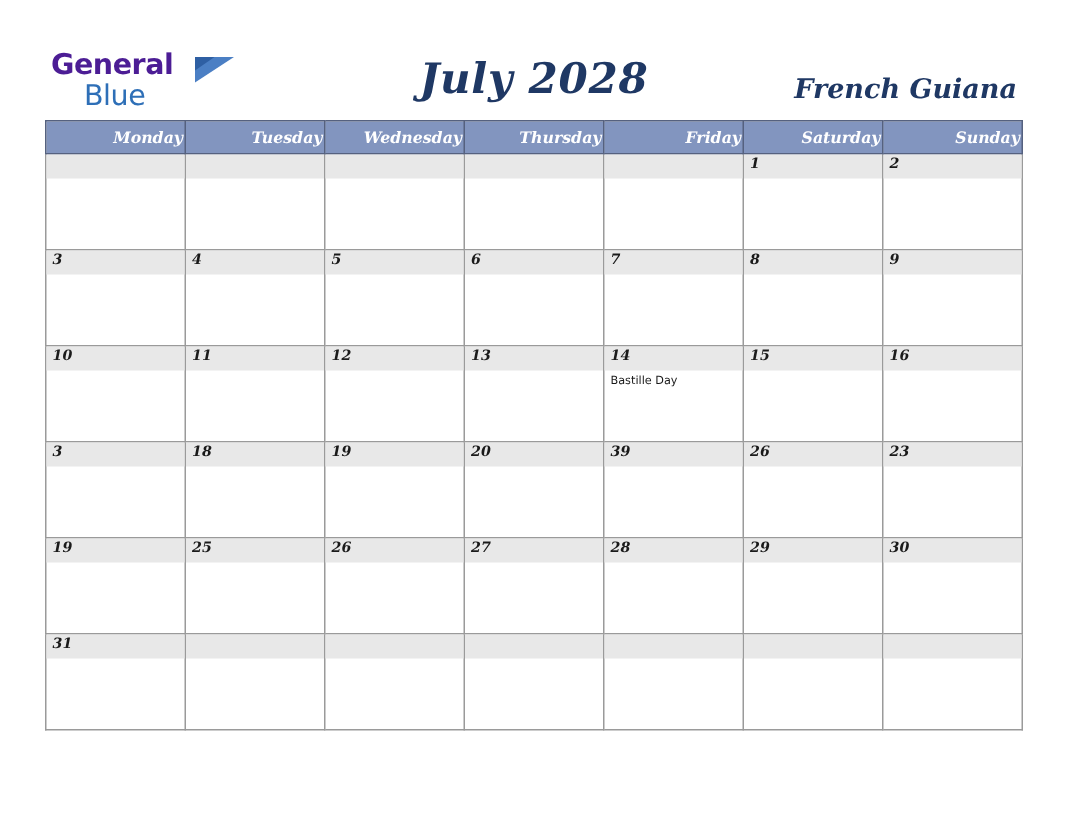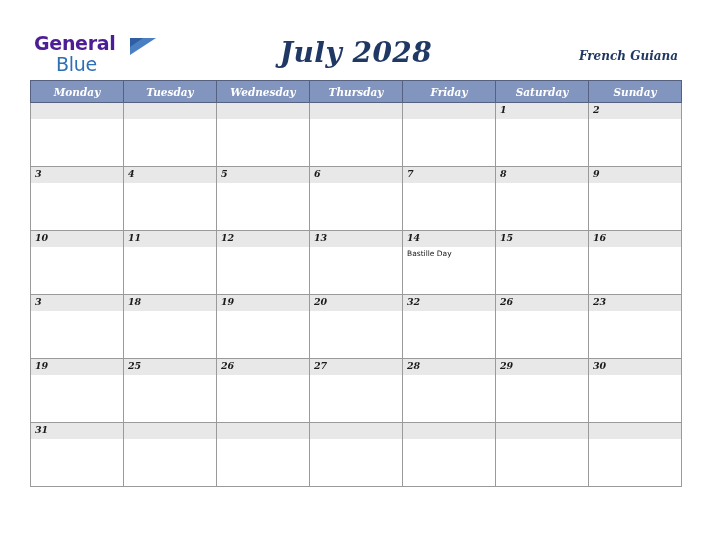--- a/index.html
+++ b/index.html
@@ -88,21 +88,21 @@
     letter-spacing: 0.5px;
   }
 
   .region {
     position: absolute;
     right: 34px;
     top: 49px;
     font-family: "DejaVu Serif", serif;
     font-style: italic;
     font-weight: bold;
-    font-size: 12px;
+    font-size: 18px;
     color: #1f3864;
   }
 
   
   .calendar {
     position: absolute;
     left: 30px;
     top: 80px;
     width: 652px;
     border-collapse: collapse;
@@ -110,21 +110,21 @@
   }
   .calendar th {
     height: 19px;
     background: #8295bf;
     color: #ffffff;
     font-family: "DejaVu Serif", serif;
     font-style: italic;
     font-weight: bold;
     font-size: 10.5px;
     border: 1px solid #55617f;
-    text-align: center;
+    text-align: right;
     vertical-align: middle;
   }
   .calendar td {
     height: 63px;
     border: 1px solid #9a9a9a;
     vertical-align: top;
     padding: 0;
     background: #ffffff;
   }
   .cell {
@@ -350,21 +350,21 @@
           </td>
           <td>
             <div class="cell">
               <div class="daynum-band"></div>
               <div class="daynum">20</div>
             </div>
           </td>
           <td>
             <div class="cell">
               <div class="daynum-band"></div>
-              <div class="daynum">32</div>
+              <div class="daynum">39</div>
             </div>
           </td>
           <td>
             <div class="cell">
               <div class="daynum-band"></div>
               <div class="daynum">26</div>
             </div>
           </td>
           <td>
             <div class="cell">

